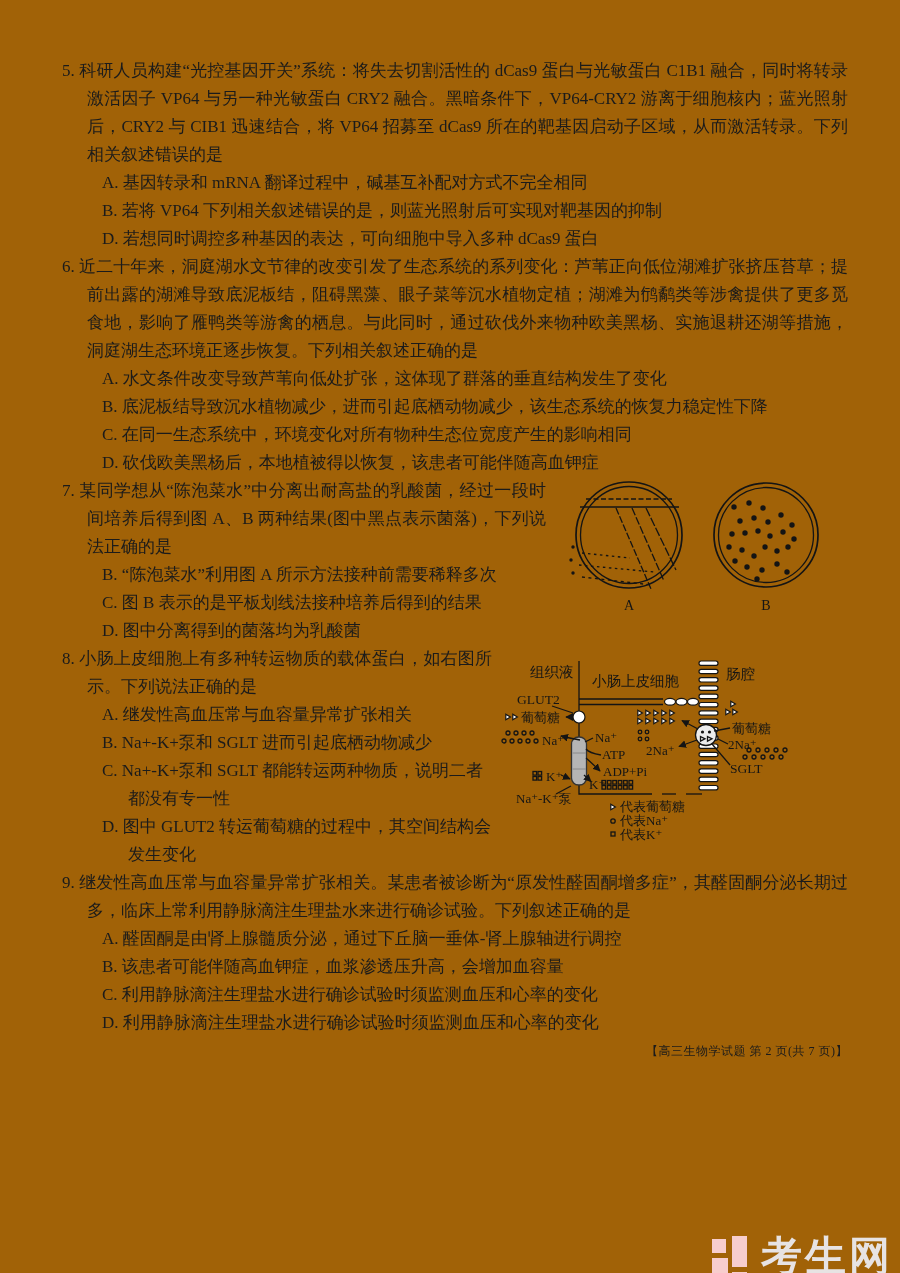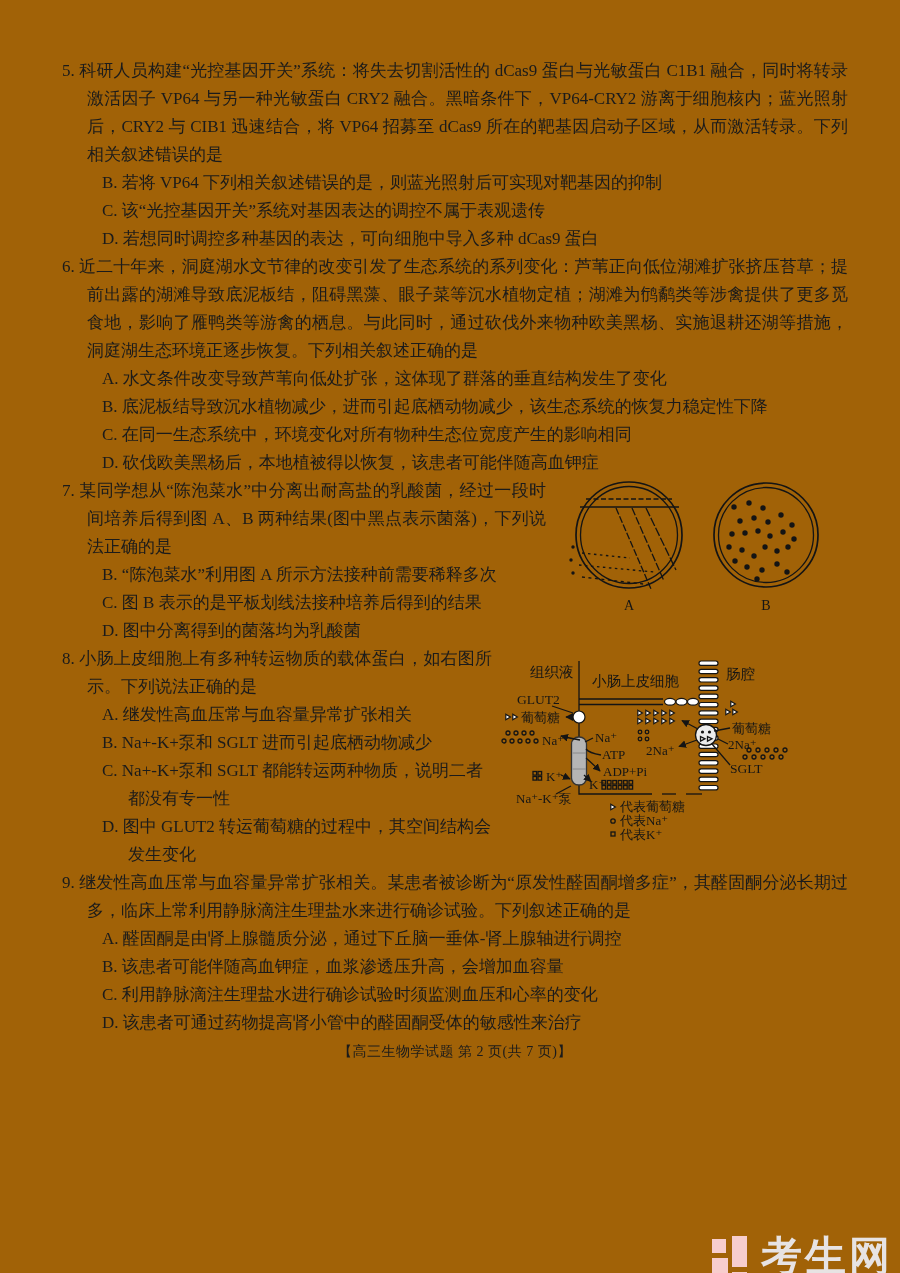--- a/index.html
+++ b/index.html
@@ -6,21 +6,21 @@
   html,body{margin:0;padding:0;background:#ffffff;}
   .page{width:900px;height:1273px;position:relative;background:#a16207;overflow:hidden;
         font-family:"Liberation Serif","DejaVu Serif",serif;color:#1b1b1b;text-decoration:underline;}
   .content{position:absolute;left:62px;top:57px;width:786px;}
   .q{font-size:17px;line-height:28px;}
   .q::after{content:"";display:block;clear:both;}
   .stem{margin:0;padding-left:25px;text-indent:-25px;text-align:justify;}
   .opt{margin:0 0 0 40px;padding-left:26px;text-indent:-26px;text-align:left;}
   .fig-petri{float:right;width:292px;height:140px;margin:0 0 0 10px;}
   .fig-transport{float:right;width:348px;height:202px;margin:2px 0 0 8px;}
-  .footer{margin-top:6px;text-align:center;font-size:14px;letter-spacing:.5px;}
+  .footer{margin-top:6px;text-align:right;font-size:12px;letter-spacing:.5px;}
   
   svg .s{stroke:#141414;stroke-width:1.3;fill:none;}
   svg .s2{stroke:#141414;stroke-width:1.7;fill:none;}
   svg .sw{stroke:#141414;stroke-width:1.2;fill:#fff;}
   svg .f{fill:#141414;stroke:none;}
   svg text{fill:#151515;stroke:none;font-family:"Liberation Serif","DejaVu Serif",serif;}
   
   .watermark{position:absolute;left:712px;top:1236px;display:flex;align-items:flex-start;gap:12px;}
   .wm-icon{position:relative;width:37px;height:54px;}
   .wm-icon div{position:absolute;background:#f7cdcd;}
@@ -33,22 +33,22 @@
              font-family:"Liberation Sans","DejaVu Sans",sans-serif;}
 </style>
 </head>
 <body>
 
 <div class="page">
   <main class="content">
 
     <section class="q">
       <p class="stem"><span>5.</span> <span>科研人员构建“光控基因开关”系统：将失去切割活性的 dCas9 蛋白与光敏蛋白 C1B1 融合，同时将转录激活因子 VP64 与另一种光敏蛋白 CRY2 融合。黑暗条件下，VP64-CRY2 游离于细胞核内；蓝光照射后，CRY2 与 CIB1 迅速结合，将 VP64 招募至 dCas9 所在的靶基因启动子区域，从而激活转录。下列相关叙述错误的是</span></p>
+      <p class="opt">A. 基因转录和 mRNA 翻译过程中，碱基互补配对方式不完全相同</p>
       <p class="opt">B. 若将 VP64 下列相关叙述错误的是，则蓝光照射后可实现对靶基因的抑制</p>
-      <p class="opt">C. 该“光控基因开关”系统对基因表达的调控不属于表观遗传</p>
       <p class="opt">D. 若想同时调控多种基因的表达，可向细胞中导入多种 dCas9 蛋白</p>
     </section>
 
     <section class="q">
       <p class="stem"><span>6.</span> <span>近二十年来，洞庭湖水文节律的改变引发了生态系统的系列变化：芦苇正向低位湖滩扩张挤压苔草；提前出露的湖滩导致底泥板结，阻碍黑藻、眼子菜等沉水植物定植；湖滩为鸻鹬类等涉禽提供了更多觅食地，影响了雁鸭类等游禽的栖息。与此同时，通过砍伐外来物种欧美黑杨、实施退耕还湖等措施，洞庭湖生态环境正逐步恢复。下列相关叙述正确的是</span></p>
       <p class="opt">A. 水文条件改变导致芦苇向低处扩张，这体现了群落的垂直结构发生了变化</p>
       <p class="opt">B. 底泥板结导致沉水植物减少，进而引起底栖动物减少，该生态系统的恢复力稳定性下降</p>
       <p class="opt">C. 在同一生态系统中，环境变化对所有物种生态位宽度产生的影响相同</p>
       <p class="opt">D. 砍伐欧美黑杨后，本地植被得以恢复，该患者可能伴随高血钾症</p>
     </section>
@@ -273,21 +273,21 @@
       <p class="opt">B. Na+-K+泵和 SGLT 进而引起底栖动物减少</p>
       <p class="opt">C. Na+-K+泵和 SGLT 都能转运两种物质，说明二者都没有专一性</p>
       <p class="opt">D. 图中 GLUT2 转运葡萄糖的过程中，其空间结构会发生变化</p>
     </section>
 
     <section class="q">
       <p class="stem"><span>9.</span> <span>继发性高血压常与血容量异常扩张相关。某患者被诊断为“原发性醛固酮增多症”，其醛固酮分泌长期过多，临床上常利用静脉滴注生理盐水来进行确诊试验。下列叙述正确的是</span></p>
       <p class="opt">A. 醛固酮是由肾上腺髓质分泌，通过下丘脑一垂体-肾上腺轴进行调控</p>
       <p class="opt">B. 该患者可能伴随高血钾症，血浆渗透压升高，会增加血容量</p>
       <p class="opt">C. 利用静脉滴注生理盐水进行确诊试验时须监测血压和心率的变化</p>
-      <p class="opt">D. 该患者可通过药物提高肾小管中的醛固酮受体的敏感性来治疗</p>
+      <p class="opt">D. 利用静脉滴注生理盐水进行确诊试验时须监测血压和心率的变化</p>
     </section>
 
     <footer class="footer">【高三生物学试题 第 2 页(共 7 页)】</footer>
   </main>
 
   <div class="watermark">
     <div class="wm-icon">
       <div class="wm-b1"></div>
         <div class="wm-b2"></div>
         <div class="wm-b3"></div>

